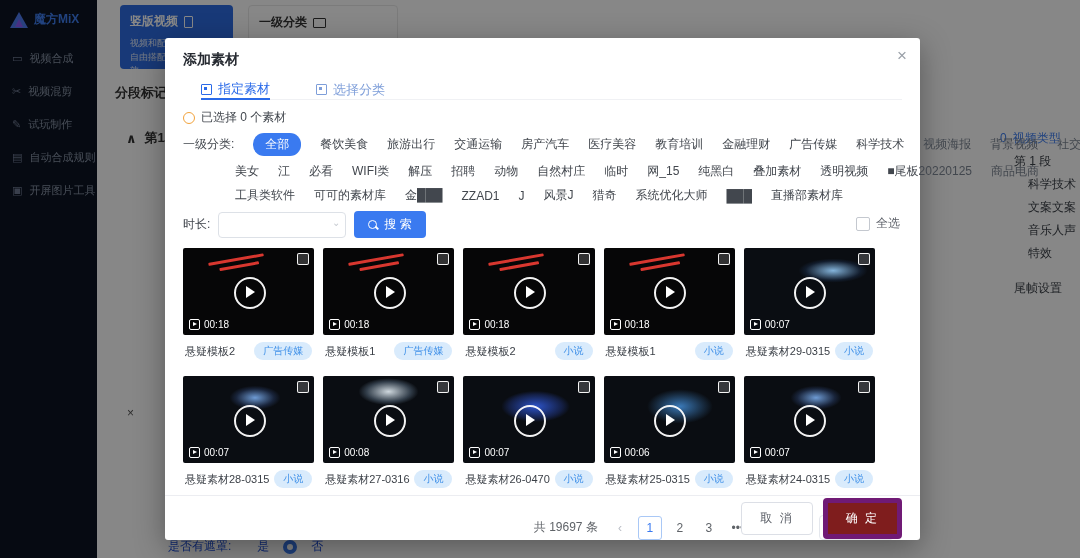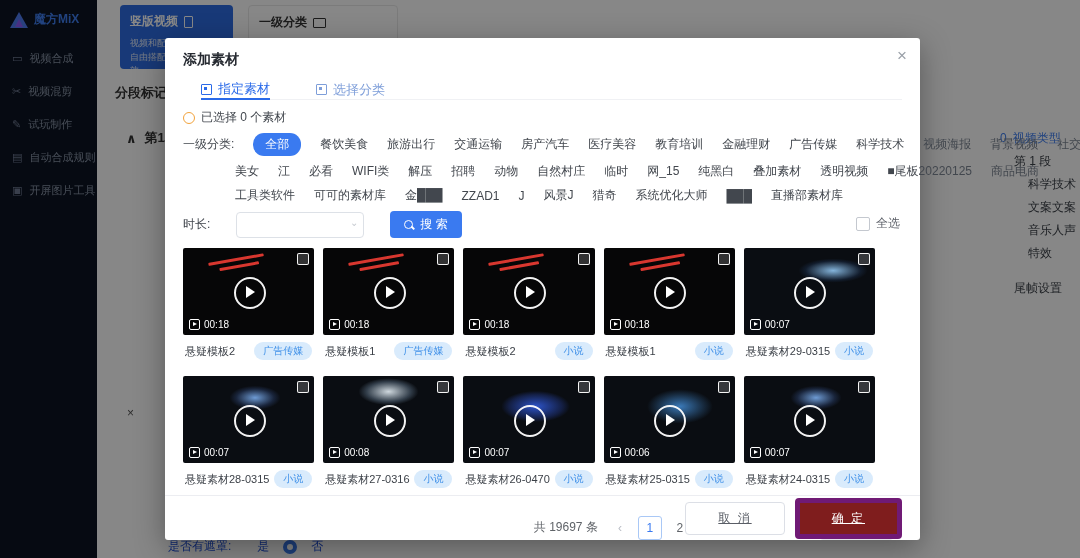--- a/index.html
+++ b/index.html
@@ -57,21 +57,21 @@
   .info-row{display:flex;align-items:center;gap:6px;margin-top:9px;font-size:12px;color:#42474e;}
   .warn-ico{width:10px;height:10px;border:1px solid #f2a33c;border-radius:50%;flex:0 0 auto;}
 
   .filters{margin-top:7px;}
   .cat-row{display:flex;align-items:center;gap:19px;font-size:12px;color:#42474e;margin-bottom:7px;flex-wrap:nowrap;white-space:nowrap;}
   .cat-row.indent{padding-left:52px;}
   .filter-label{color:#42474e;flex:0 0 auto;}
   .cat-item{cursor:pointer;}
   .cat-item.pill{background:#3a7af0;color:#fff;border-radius:11px;padding:3px 12px;}
 
-  .duration-row{display:flex;align-items:center;gap:26px;margin-top:7px;position:relative;font-size:12px;color:#42474e;}
+  .duration-row{display:flex;align-items:center;gap:8px;margin-top:7px;position:relative;font-size:12px;color:#42474e;}
   .input-wrap{position:relative;}
   .dur-input{width:100px;height:24px;border:1px solid #dde1e7;border-radius:4px;font-size:12px;padding:0 18px 0 8px;color:#333;outline:none;}
   .caret{position:absolute;right:6px;top:5px;color:#c6cad1;font-size:10px;}
   .search-btn{display:flex;align-items:center;gap:7px;background:#3a7af0;color:#fff;border:none;border-radius:4px;
               height:27px;padding:0 14px;font-size:12px;cursor:pointer;}
   .mag{width:7px;height:7px;border:1.5px solid #fff;border-radius:50%;position:relative;display:inline-block;}
   .mag:after{content:"";position:absolute;left:6px;top:6px;width:4px;height:1.5px;background:#fff;transform:rotate(45deg);}
   .select-all{position:absolute;right:2px;top:4px;display:flex;align-items:center;gap:6px;color:#5a5e66;cursor:pointer;}
   .sa-box{width:12px;height:12px;border:1px solid #c4c8cf;border-radius:2px;background:#fff;}
 
@@ -101,21 +101,21 @@
   .pagination{display:flex;justify-content:flex-end;align-items:center;gap:7px;margin-top:27px;font-size:12px;color:#5f6368;padding-right:8px;}
   .pg-total{margin-right:4px;}
   .pg-btn{min-width:22px;height:22px;line-height:22px;text-align:center;border-radius:3px;cursor:pointer;color:#5f6368;}
   .pg-btn.arrow{color:#b9bdc5;}
   .pg-btn.active{border:1px solid #a9c8f6;color:#3a7af0;background:#fff;}
   .pg-size{display:flex;align-items:center;gap:5px;border:1px solid #e4e7ed;border-radius:4px;padding:3px 8px;color:#8a8f98;cursor:pointer;}
   .pg-size .caret2{color:#c6cad1;font-size:10px;}
 
   .modal-footer{position:absolute;left:0;right:0;bottom:0;height:45px;border-top:1px solid #ecedf1;
                 display:flex;justify-content:flex-end;align-items:center;gap:10px;padding:0 18px;box-sizing:border-box;}
-  .btn{border-radius:4px;font-size:12px;padding:7px 32px;cursor:pointer;letter-spacing:2px;text-decoration:underline;}
+  .btn{border-radius:4px;font-size:12px;padding:7px 18px;cursor:pointer;letter-spacing:2px;}
   .btn-cancel{background:#fff;border:1px solid #dcdfe6;color:#5a5e66;}
   .btn-confirm{background:#7f1d1d;border:5px solid #701a75;color:#fff;}
 </style>
 </head>
 <body>
 
 <div class="sidebar">
   <div class="logo-row">
     <span class="logo-tri"></span>
     <span class="brand">魔方MiX</span>

